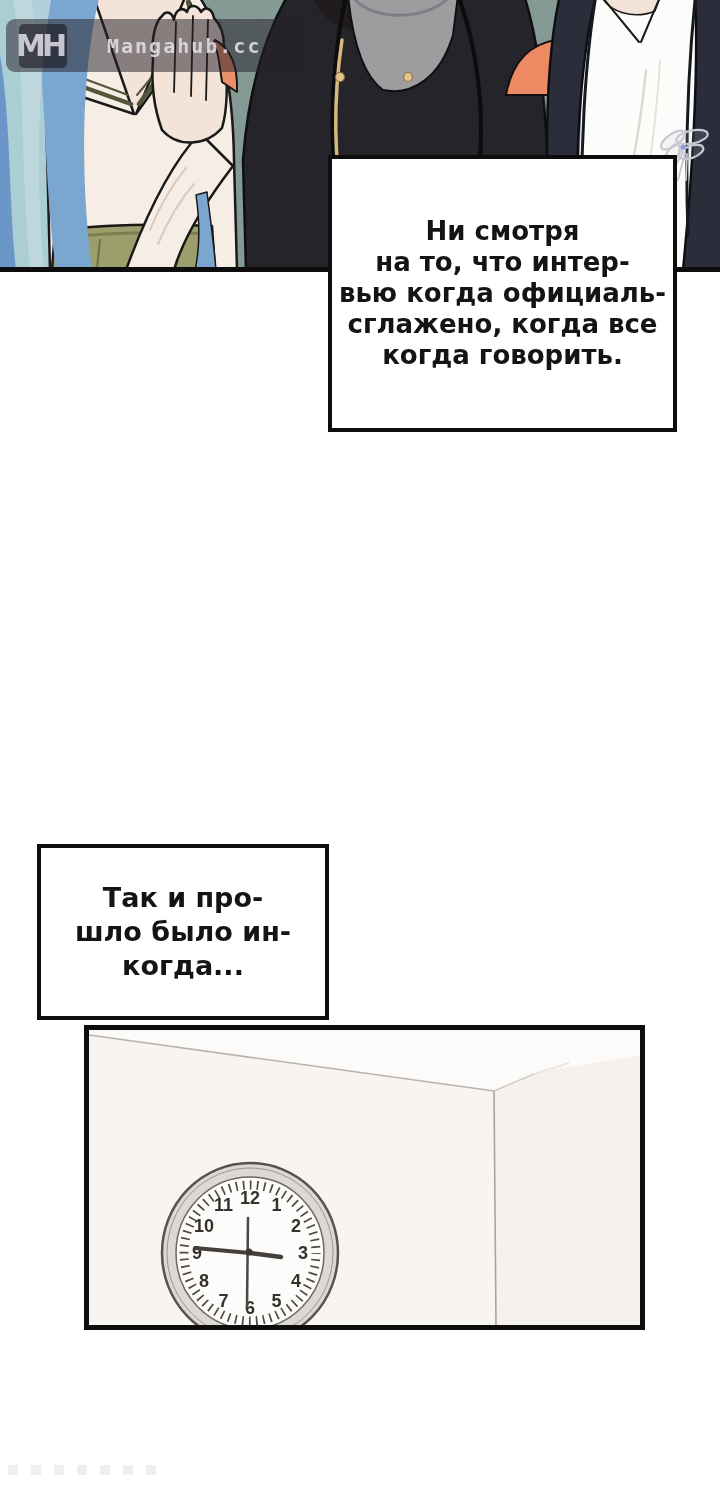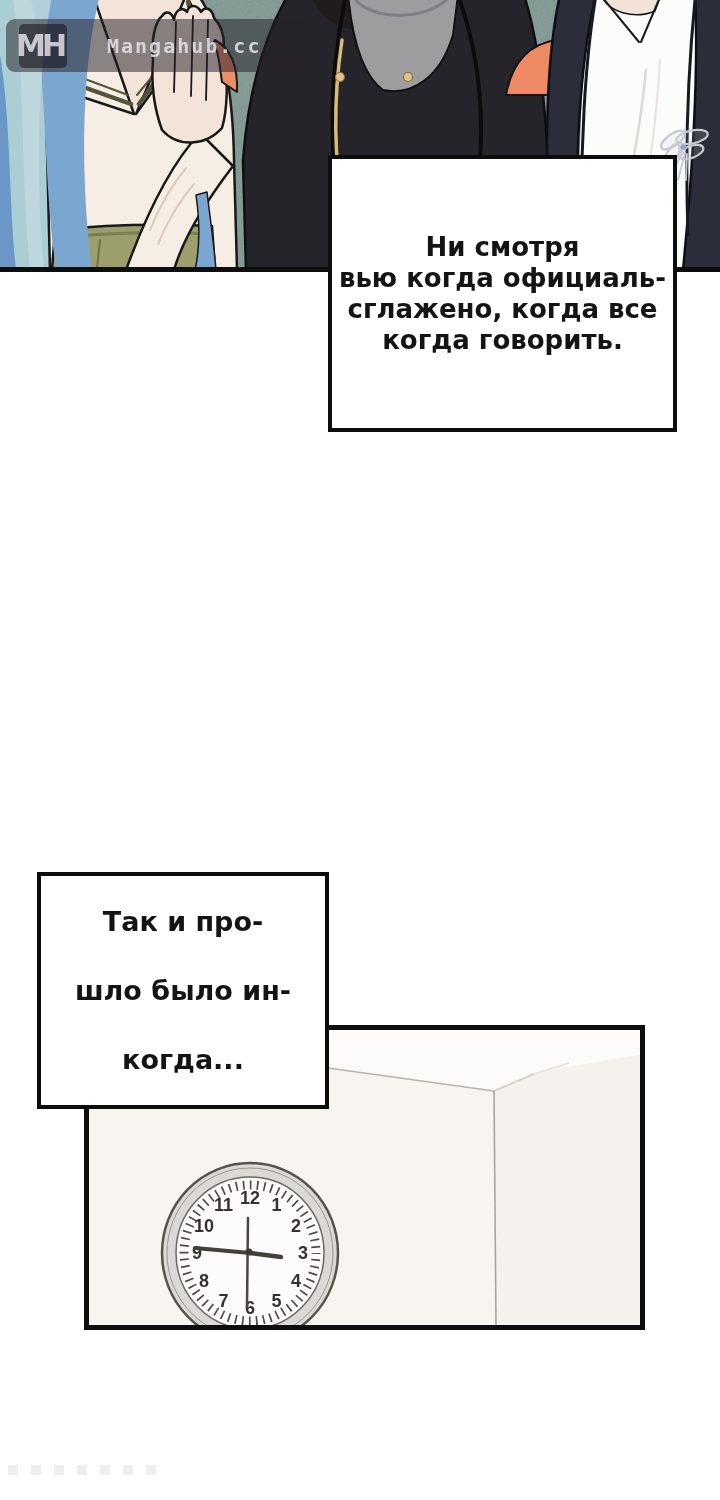--- a/index.html
+++ b/index.html
@@ -20,21 +20,21 @@
            color:rgba(232,229,238,0.82);font-weight:bold;font-size:30px;letter-spacing:-4px;
            font-family:"DejaVu Sans",sans-serif;padding-right:4px;box-sizing:border-box;}
   .wm-text{margin-left:40px;color:rgba(224,221,230,0.9);font-family:"DejaVu Sans Mono",monospace;
            font-weight:bold;font-size:20px;letter-spacing:2px;}
 
   
   .nbox{background:#ffffff;border:4px solid #0d0d0d;box-sizing:border-box;z-index:10;
         display:flex;flex-direction:column;justify-content:center;align-items:center;
         text-align:center;color:#141414;font-weight:bold;}
   .nbox1{left:328px;top:155px;width:349px;height:277px;font-size:26px;line-height:31px;}
-  .nbox2{left:37px;top:872px;width:292px;height:237px;font-size:27px;line-height:34px;gap:35px;}
+  .nbox2{left:37px;top:844px;width:292px;height:176px;font-size:27px;line-height:34px;}
 
   
   .panel2{left:84px;top:1025px;width:561px;height:305px;border:5px solid #0d0d0d;
           box-sizing:border-box;z-index:2;background:#f8f5f1;}
   .panel2 svg{display:block;}
 
   
   .dotrow{left:8px;top:1465px;display:flex;gap:13px;z-index:3;}
   .dotrow span{width:10px;height:10px;background:#f1eeee;display:block;}
 </style>
@@ -132,20 +132,21 @@
 
   <div class="abs watermark">
     <div class="wm-logo">
       <span>MH</span>
     </div>
     <div class="wm-text">Mangahub.cc</div>
   </div>
 
   <div class="abs nbox nbox1">
     <div>Ни смотря</div>
+    <div>на то, что интер-</div>
     <div>вью когда официаль-</div>
     <div>сглажено, когда все</div>
     <div>когда говорить.</div>
   </div>
 
   <div class="abs nbox nbox2">
     <div>Так и про-</div>
     <div>шло было ин-</div>
     <div>когда...</div>
   </div>

